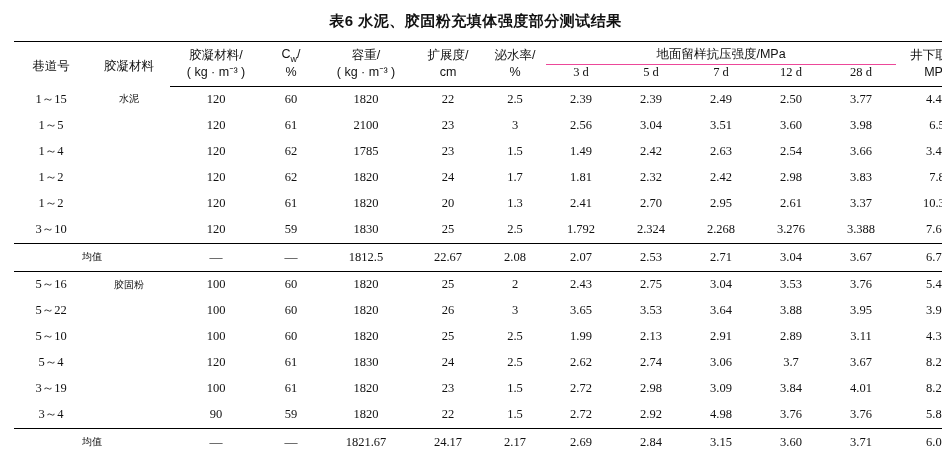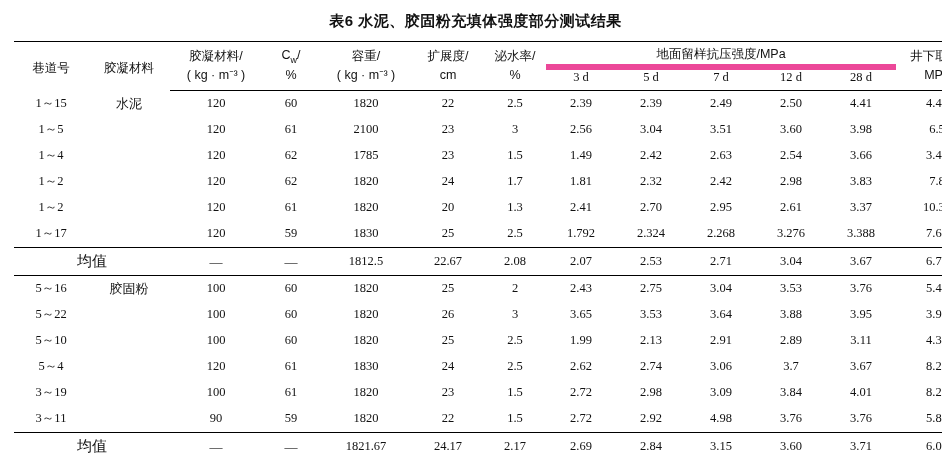--- a/index.html
+++ b/index.html
@@ -47,21 +47,21 @@
   thead .hdr-row1 td {
     padding-top: 5px;
   }
   thead .hdr-row1 td.grp {
     padding-bottom: 1px;
   }
   thead .hdr-row2 td {
     padding-bottom: 5px;
   }
   thead td.spanunder {
-    border-bottom: 6px solid #ec4899;
+    border-bottom: 1px solid #ec4899;
   }
   .thickline td {
     border-bottom: 1.2px solid #000;
   }
   .thinline td {
     border-bottom: 0.9px solid #000;
   }
   tbody td {
     height: 26px;
   }
@@ -77,33 +77,33 @@
   .col-g { width: 62px; }
   .col-h { width: 70px; }
   .col-i { width: 70px; }
   .col-j { width: 70px; }
   .col-k { width: 70px; }
   .col-l { width: 70px; }
   .col-m { width: 82px; }
   .mat {
     font-family: "Liberation Sans", sans-serif;
     font-weight: bold;
-    font-size: 13px;
+    font-size: 10px;
   }
   .hdr-cn {
     font-family: "Liberation Sans", sans-serif;
     font-size: 12.5px;
   }
   .sub {
     font-size: 9px;
     vertical-align: sub;
   }
   .avgcell {
     font-family: "Liberation Sans", sans-serif;
-    font-size: 15px;
+    font-size: 10px;
     text-align: left;
     padding-left: 4px;
   }
   .dash { font-size: 13px; }
 </style>
 </head>
 <body>
 
 <div class="page">
 
@@ -159,21 +159,21 @@
         <td class="mat">水泥</td>
         <td>120</td>
         <td>60</td>
         <td>1820</td>
         <td>22</td>
         <td>2.5</td>
         <td>2.39</td>
         <td>2.39</td>
         <td>2.49</td>
         <td>2.50</td>
-        <td>4.41</td>
+        <td>3.77</td>
         <td>4.46</td>
       </tr>
       <tr>
         <td>1～5</td>
         <td class="mat"></td>
         <td>120</td>
         <td>61</td>
         <td>2100</td>
         <td>23</td>
         <td>3</td>
@@ -223,21 +223,21 @@
         <td>20</td>
         <td>1.3</td>
         <td>2.41</td>
         <td>2.70</td>
         <td>2.95</td>
         <td>2.61</td>
         <td>3.37</td>
         <td>10.34</td>
       </tr>
       <tr class="thinline">
-        <td>1～17</td>
+        <td>3～10</td>
         <td class="mat"></td>
         <td>120</td>
         <td>59</td>
         <td>1830</td>
         <td>25</td>
         <td>2.5</td>
         <td>1.792</td>
         <td>2.324</td>
         <td>2.268</td>
         <td>3.276</td>
@@ -331,21 +331,21 @@
         <td>23</td>
         <td>1.5</td>
         <td>2.72</td>
         <td>2.98</td>
         <td>3.09</td>
         <td>3.84</td>
         <td>4.01</td>
         <td>8.22</td>
       </tr>
       <tr class="thinline">
-        <td>3～11</td>
+        <td>3～4</td>
         <td class="mat"></td>
         <td>90</td>
         <td>59</td>
         <td>1820</td>
         <td>22</td>
         <td>1.5</td>
         <td>2.72</td>
         <td>2.92</td>
         <td>4.98</td>
         <td>3.76</td>

